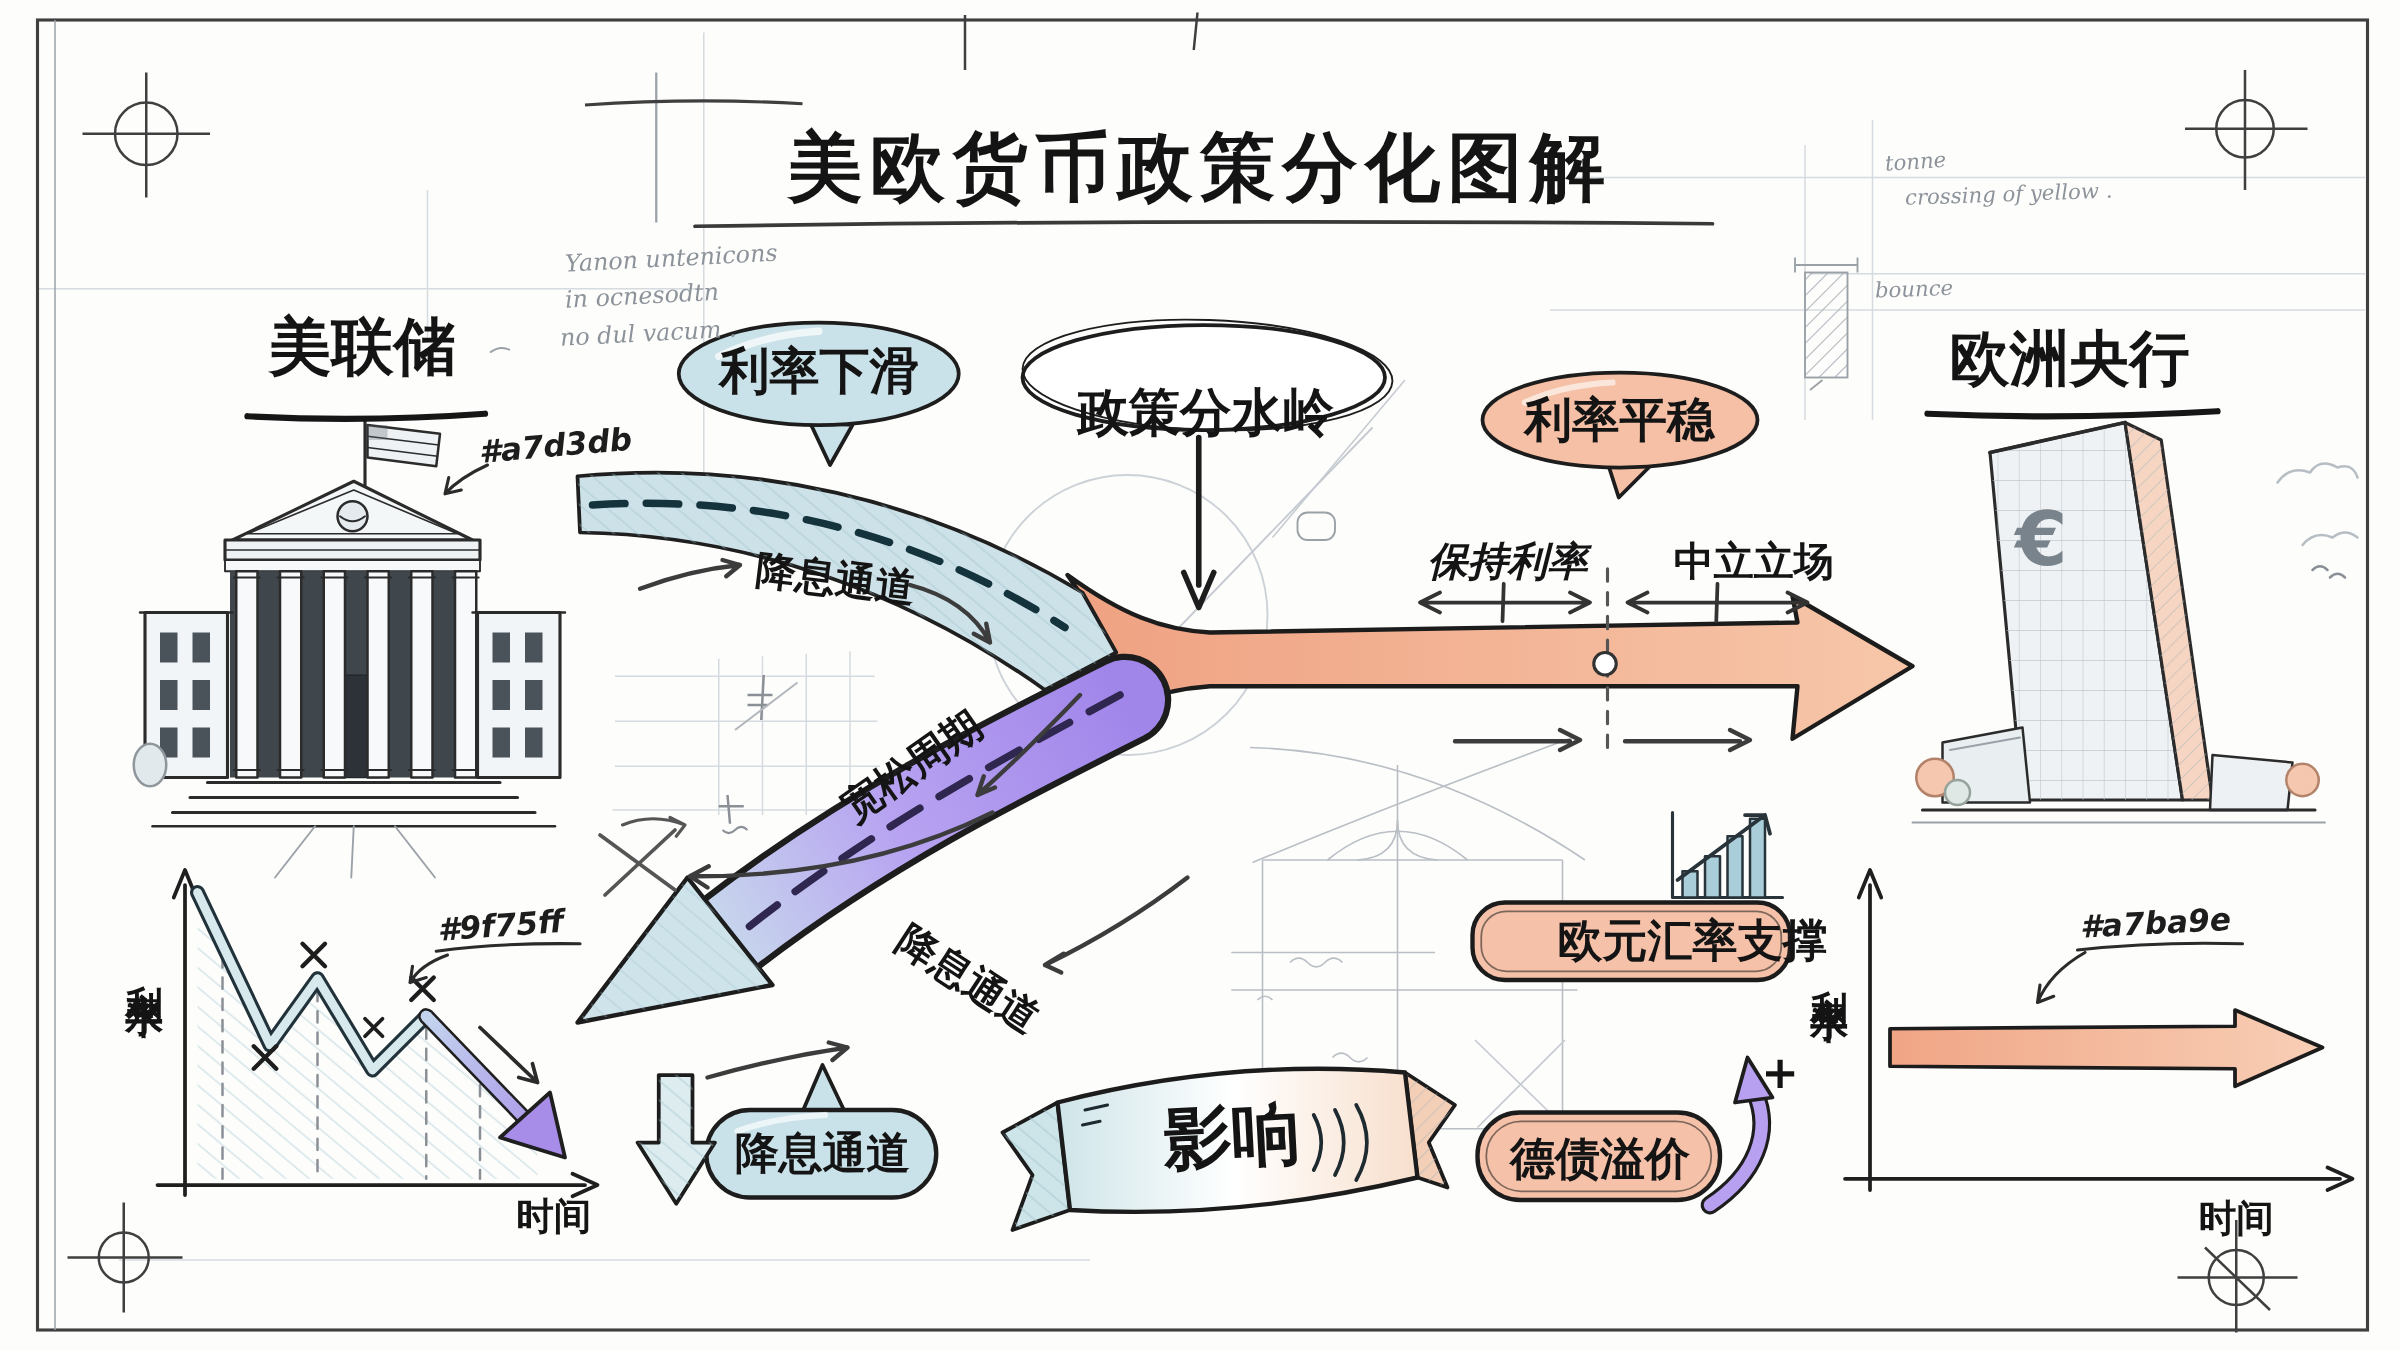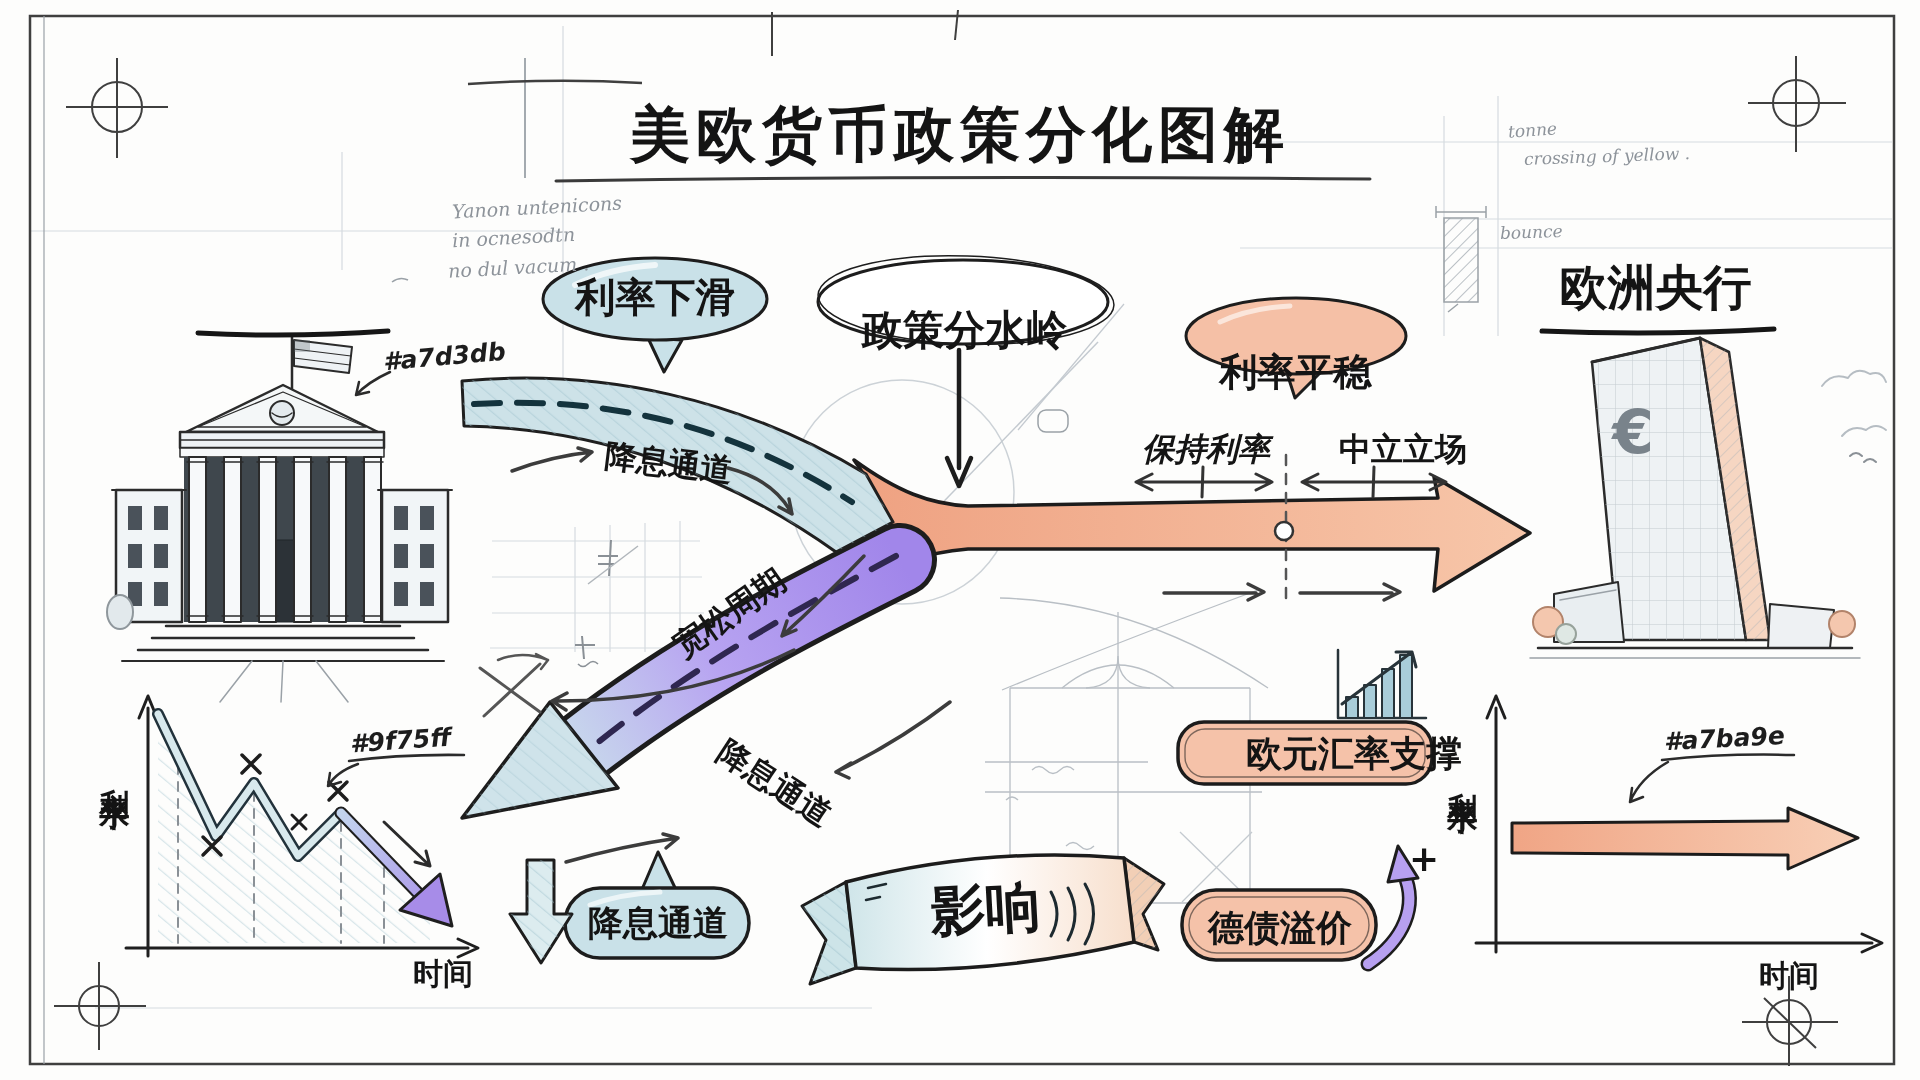--- a/index.html
+++ b/index.html
@@ -313,33 +313,34 @@
 
 <g fill="none" stroke-linecap="round">
   <path d="M556,181 Q962,175 1370,179" stroke="#3a3a3a" stroke-width="3"></path>
   <path d="M198,333 Q292,338 388,331" stroke="#161616" stroke-width="5"></path>
   <path d="M1542,331 Q1656,336 1774,329" stroke="#161616" stroke-width="5"></path>
 </g>
 </svg>
 
 <div class="lbl" style="left:430px;top:86px;width:1060px;font-size:60px;font-weight:900;letter-spacing:6px;margin-top:16px;">美欧货币政策分化图解</div>
 
+<div class="lbl" style="left:185px;top:250px;width:210px;font-size:50px;font-weight:900;">美联储</div>
 <div class="lbl" style="left:1538px;top:262px;width:235px;font-size:48px;font-weight:900;">欧洲央行</div>
 
 <div class="hw" style="left:452px;top:196px;font-size:19px;transform:rotate(-3deg);">Yanon untenicons</div>
 <div class="hw" style="left:452px;top:226px;font-size:19px;transform:rotate(-3deg);">in ocnesodtn</div>
 <div class="hw" style="left:448px;top:256px;font-size:19px;transform:rotate(-3deg);">no dul vacum .</div>
 
 <div class="hw" style="left:1508px;top:120px;font-size:17px;transform:rotate(-4deg);">tonne</div>
 <div class="hw" style="left:1524px;top:146px;font-size:17px;transform:rotate(-2deg);">crossing of yellow .</div>
 <div class="hw" style="left:1500px;top:222px;font-size:17px;transform:rotate(-2deg);">bounce</div>
 
 <div class="lbl" style="left:548px;top:276px;width:215px;font-size:40px;font-weight:700;">利率下滑</div>
 <div class="lbl" style="left:822px;top:280px;width:285px;font-size:41px;font-weight:900;margin-top:28px;">政策分水岭</div>
-<div class="lbl" style="left:1188px;top:316px;width:215px;font-size:38px;font-weight:900;margin-top:36px;">利率平稳</div>
+<div class="lbl" style="left:1188px;top:316px;width:215px;font-size:38px;font-weight:900;">利率平稳</div>
 
 <div class="lbl" style="left:1136px;top:432px;width:140px;font-size:32px;font-weight:700;font-style:italic;">保持利率</div>
 <div class="lbl" style="left:1304px;top:432px;width:142px;font-size:32px;font-weight:700;margin-left:28px;">中立立场</div>
 
 <div class="lbl" style="left:596px;top:446px;width:145px;font-size:32px;font-weight:700;transform:rotate(7deg);">降息通道</div>
 <div class="lbl" style="left:652px;top:596px;width:155px;font-size:32px;font-weight:700;transform:rotate(-35deg);">宽松周期</div>
 <div class="lbl" style="left:702px;top:766px;width:145px;font-size:32px;font-weight:700;transform:rotate(33deg);">降息通道</div>
 
 <div class="note" style="left:383px;top:342px;font-size:25px;transform:rotate(-5deg);">#a7d3db</div>
 <div class="note" style="left:350px;top:726px;font-size:25px;transform:rotate(-4deg);">#9f75ff</div>

